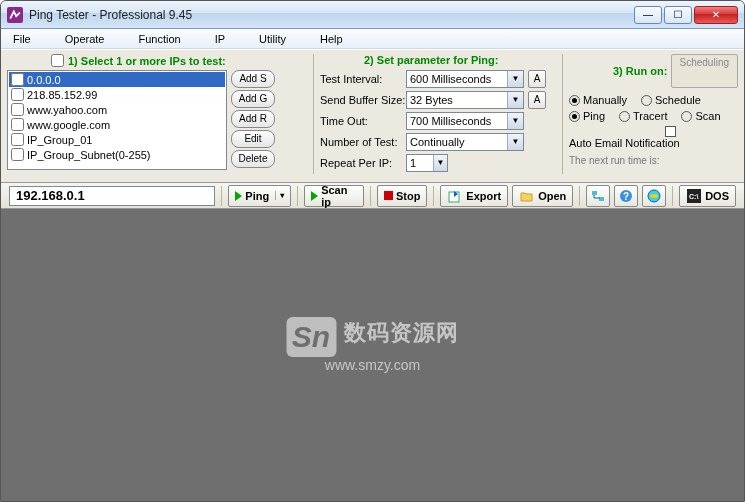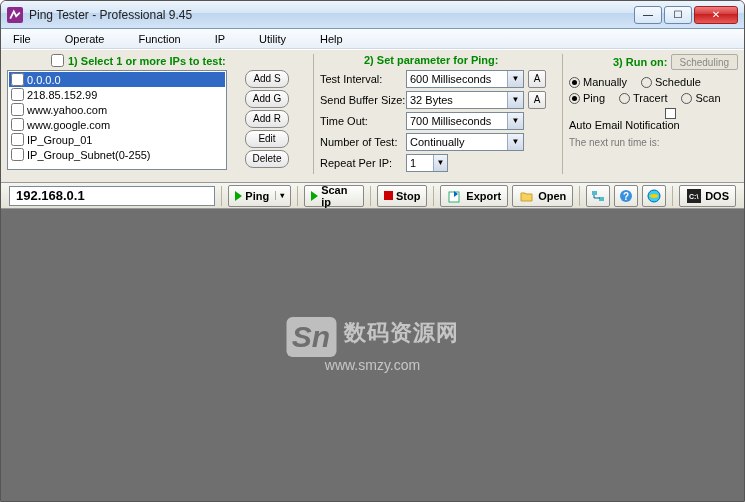--- a/index.html
+++ b/index.html
@@ -12,37 +12,37 @@
 .win-btn { width: 28px; height: 18px; border: 1px solid #6a89a8; border-radius: 3px; background: linear-gradient(#f6faff,#d7e7f7); display: flex; align-items: center; justify-content: center; font-size: 10px; }
 .win-close { width: 44px; background: linear-gradient(#f08080,#d43c3c 45%,#c82020 46%,#e85a5a); color: #fff; border-color: #a02020; }
 .menubar { height: 20px; background: linear-gradient(#fafcff,#e8f0f8); border-bottom: 1px solid #cfd8e2; display: flex; align-items: center; padding: 0 4px; gap: 18px; }
 .menubar span { padding: 2px 8px; cursor: default; }
 .panels { display: flex; background: #eceae0; border-top: 1px solid #fff; border-bottom: 1px solid #999; padding: 4px 6px 8px 6px; gap: 2px; }
 .panel1 { width: 300px; }
 .panel2 { width: 236px; }
 .panel3 { flex: 1; }
 .panel-head { color: #008800; font-weight: bold; font-size: 11px; margin-bottom: 3px; display: flex; align-items: flex-end; padding-left: 44px; }
 .panel-head input[type=checkbox] { margin-right: 4px; }
-.p1body { display: flex; gap: 18px; }
+.p1body { display: flex; gap: 4px; }
 .iplist { width: 220px; height: 100px; background: #fff; border: 1px solid #7a8a99; overflow-y: auto; padding: 1px; }
 .iplist .row { display: flex; align-items: center; padding: 1px 2px; font-size: 11px; }
 .iplist .row input { margin-right: 3px; }
 .iplist .row.sel { background: #316ac5; color: #fff; }
 .btncol { display: flex; flex-direction: column; gap: 2px; }
 .smbtn { width: 44px; height: 18px; background: linear-gradient(#fefefe,#e6e6e6); border: 1px solid #888; border-radius: 8px; font-size: 10px; text-align: center; line-height: 16px; cursor: default; }
 .p2row { display: flex; align-items: center; margin-bottom: 2px; height: 19px; }
 .p2lbl { width: 86px; font-size: 11px; }
 .p2sel { width: 118px; height: 18px; border: 1px solid #7a8a99; background: #fff; display: flex; align-items: center; padding: 0 3px; font-size: 11px; position: relative; }
 .p2sel .dd { position: absolute; right: 0; top: 0; width: 16px; height: 16px; background: linear-gradient(#f0f4fa,#cfd9e8); border-left: 1px solid #9aaac0; display: flex; align-items: center; justify-content: center; font-size: 8px; }
 .p2a { width: 18px; height: 18px; margin-left: 4px; border: 1px solid #888; background: linear-gradient(#fefefe,#e6e6e6); text-align: center; line-height: 16px; font-size: 10px; border-radius: 2px; }
 .p2num { width: 42px; height: 18px; border: 1px solid #7a8a99; background: #fff; padding: 0 3px; font-size: 11px; display:flex; align-items:center; position:relative; }
 .p2num .dd { position:absolute; right:0; top:0; width:14px; height:16px; background:linear-gradient(#f0f4fa,#cfd9e8); border-left:1px solid #9aaac0; display:flex; align-items:center; justify-content:center; font-size:8px; }
 .p3row { display: flex; align-items: center; margin-bottom: 4px; }
 .p3head { display: flex; align-items: center; justify-content: space-between; margin-bottom: 6px; }
-.schedbtn { height: 16px; padding: 0 8px; border: 1px solid #aaa; background: #e8e4d8; color: #888; border-radius: 2px; font-size: 10px; line-height: 16px; }
+.schedbtn { height: 34px; padding: 0 8px; border: 1px solid #aaa; background: #e8e4d8; color: #888; border-radius: 2px; font-size: 10px; line-height: 16px; }
 .radio { display: flex; align-items: center; margin-right: 14px; font-size: 11px; }
 .radio .r { width: 11px; height: 11px; border: 1px solid #555; border-radius: 50%; margin-right: 3px; display: flex; align-items: center; justify-content: center; }
 .radio .r.on::after { content: ""; width: 5px; height: 5px; background: #000; border-radius: 50%; }
 .chk { display: flex; align-items: flex-end; font-size: 11px; flex-direction: column; }
 .chk .c { width: 11px; height: 11px; border: 1px solid #555; margin-right: 4px; background: #fff; }
 .nextrun { color: #777; font-size: 10px; margin-top: 6px; }
 .vline { width: 1px; background: #b8b4a4; margin: 0 4px; }
 .toolbar { height: 26px; background: linear-gradient(#f6f6f0,#e4e2d6); border-bottom: 1px solid #999; display: flex; align-items: center; padding: 0 8px; gap: 4px; }
 .ipinput { width: 220px; height: 20px; border: 1px solid #7a8a99; background: #fff; padding: 0 6px; font-size: 13px; font-weight: bold; display:flex; align-items:center; }
 .tbtn { height: 22px; border: 1px solid #888; background: linear-gradient(#fefefe,#e8e8e0); border-radius: 2px; display: flex; align-items: center; padding: 0 6px; font-size: 11px; font-weight: bold; gap: 3px; }

